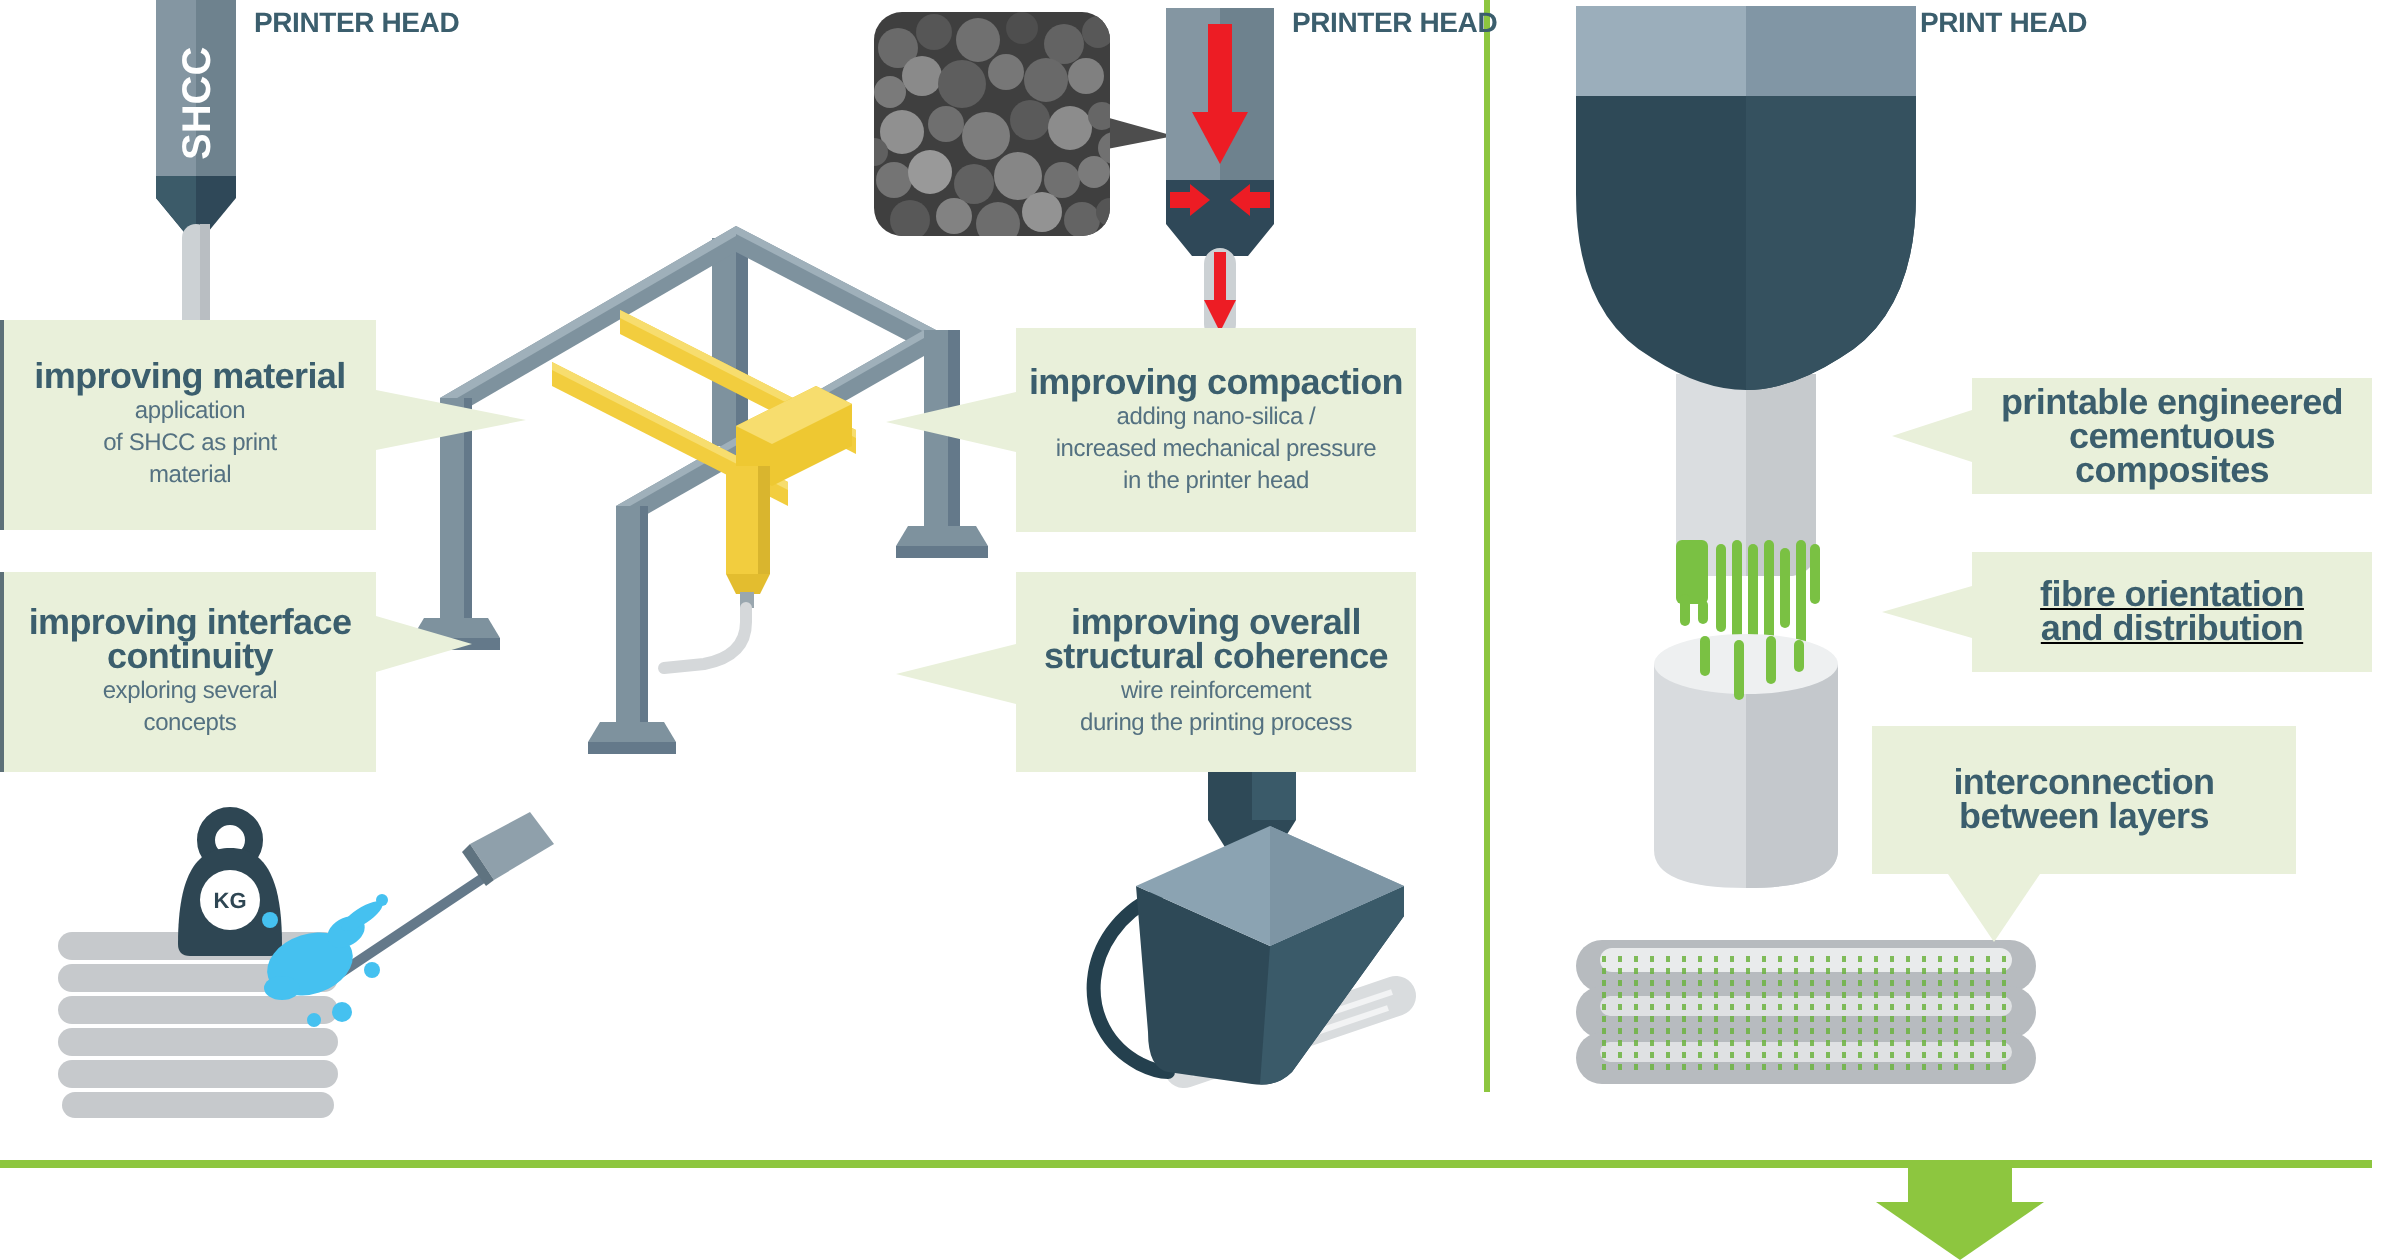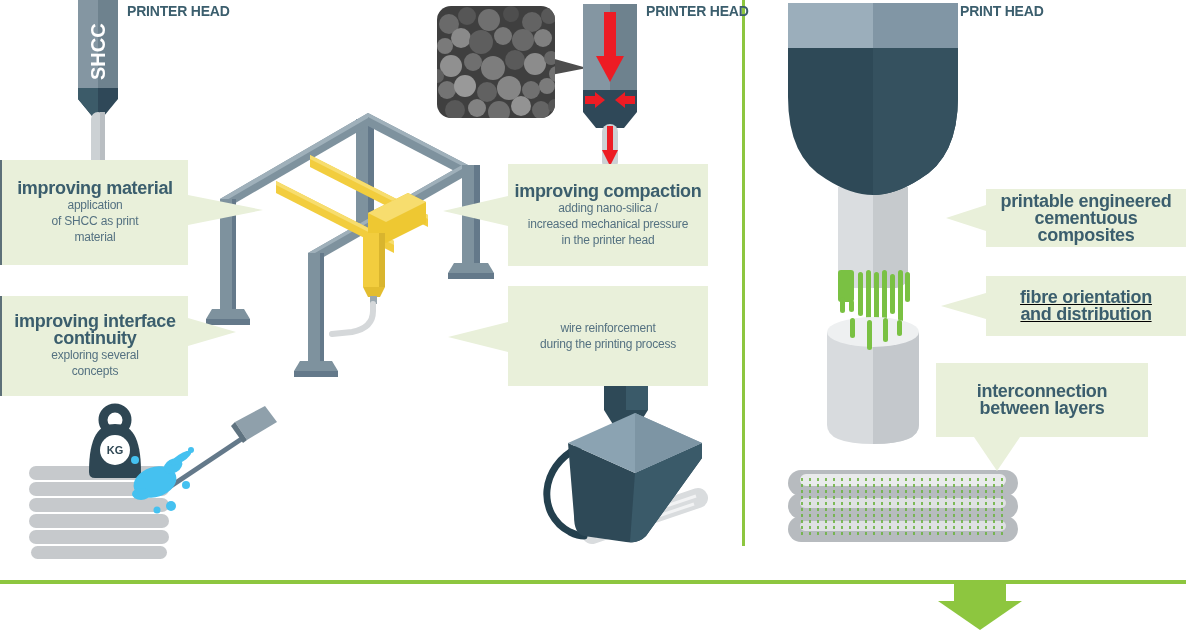--- a/index.html
+++ b/index.html
@@ -39,37 +39,39 @@
   <div class="headlabel" style="left:127px;top:3px;">PRINTER HEAD</div>
 
   <div class="callout leftbar" style="left:0;top:160px;width:186px;height:105px;">
     <div class="t">improving material</div>
     <div class="b">application
 of SHCC as print
 material</div>
     <div class="tail" style="left:186px;top:35px;border-left:75px solid #e9f0da;border-top:15px solid transparent;border-bottom:15px solid transparent;"></div>
   </div>
 
-  <div class="callout leftbar" style="left:0;top:296px;width:186px;height:100px;">
+  <div class="callout leftbar" style="left:0;top:286px;width:186px;height:100px;">
     <div class="t">improving interface
 continuity</div>
     <div class="b">exploring several
 concepts</div>
     <div class="tail" style="left:186px;top:22px;border-left:48px solid #e9f0da;border-top:14px solid transparent;border-bottom:14px solid transparent;"></div>
   </div>
 
   <div class="callout" style="left:508px;top:164px;width:200px;height:102px;">
     <div class="t">improving compaction</div>
     <div class="b">adding nano-silica /
 increased mechanical pressure
 in the printer head</div>
     <div class="tail" style="left:-65px;top:32px;border-right:65px solid #e9f0da;border-top:15px solid transparent;border-bottom:15px solid transparent;"></div>
   </div>
 
   <div class="callout" style="left:508px;top:286px;width:200px;height:100px;">
+    <div class="t">improving overall
+structural coherence</div>
     <div class="b">wire reinforcement
 during the printing process</div>
     <div class="tail" style="left:-60px;top:36px;border-right:60px solid #e9f0da;border-top:15px solid transparent;border-bottom:15px solid transparent;"></div>
   </div>
 
   <svg class="abs" style="left:200px;top:95px;" width="310" height="292" viewBox="0 0 310 292">
 
     <rect x="156" y="24" width="18" height="104" fill="#7e929e"></rect>
     <rect x="168" y="24" width="6" height="104" fill="#64798a"></rect>
 

